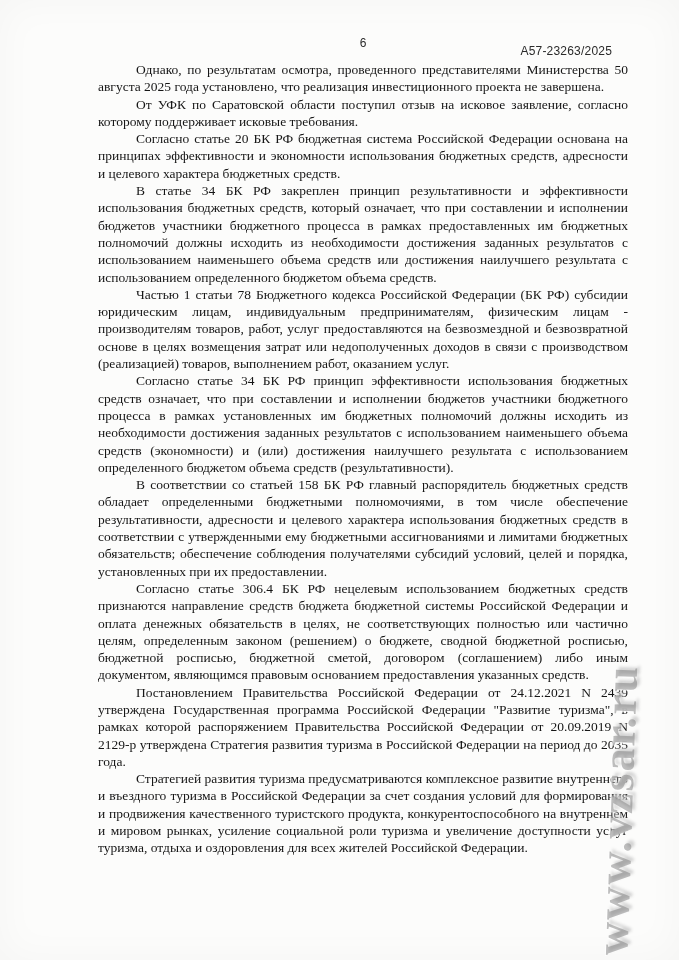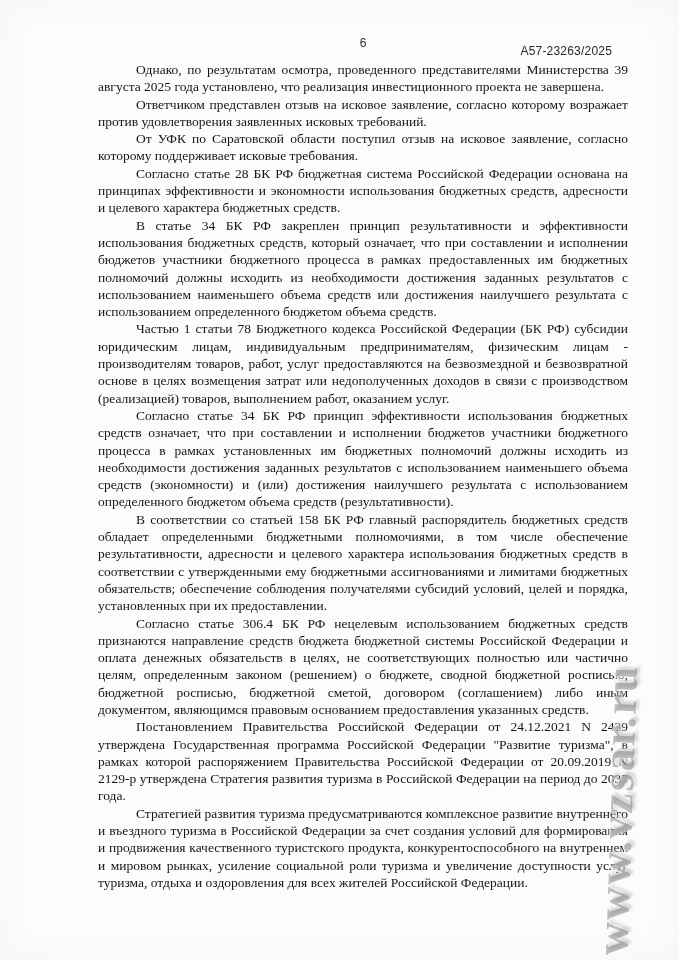--- a/index.html
+++ b/index.html
@@ -83,24 +83,23 @@
 <body>
 
 <div class="page">
 
   <div class="page-header">
     <span class="page-number">6</span>
     <span class="case-number">А57-23263/2025</span>
   </div>
 
   <div class="doc-body">
-      <p class="para">Однако, по результатам осмотра, проведенного представителями Министерства 39 августа 2025 года установлено, что реализация инвестиционного проекта не завершена.</p>
-      <p class="para">Ответчиком представлен отзыв на исковое заявление, согласно которому возражает против удовлетворения заявленных исковых требований.</p>
+      <p class="para">Однако, по результатам осмотра, проведенного представителями Министерства 50 августа 2025 года установлено, что реализация инвестиционного проекта не завершена.</p>
       <p class="para">От УФК по Саратовской области поступил отзыв на исковое заявление, согласно которому поддерживает исковые требования.</p>
-      <p class="para">Согласно статье 28 БК РФ бюджетная система Российской Федерации основана на принципах эффективности и экономности использования бюджетных средств, адресности и целевого характера бюджетных средств.</p>
+      <p class="para">Согласно статье 20 БК РФ бюджетная система Российской Федерации основана на принципах эффективности и экономности использования бюджетных средств, адресности и целевого характера бюджетных средств.</p>
       <p class="para">В статье 34 БК РФ закреплен принцип результативности и эффективности использования бюджетных средств, который означает, что при составлении и исполнении бюджетов участники бюджетного процесса в рамках предоставленных им бюджетных полномочий должны исходить из необходимости достижения заданных результатов с использованием наименьшего объема средств или достижения наилучшего результата с использованием определенного бюджетом объема средств.</p>
       <p class="para">Частью 1 статьи 78 Бюджетного кодекса Российской Федерации (БК РФ) субсидии юридическим лицам, индивидуальным предпринимателям, физическим лицам - производителям товаров, работ, услуг предоставляются на безвозмездной и безвозвратной основе в целях возмещения затрат или недополученных доходов в связи с производством (реализацией) товаров, выполнением работ, оказанием услуг.</p>
       <p class="para">Согласно статье 34 БК РФ принцип эффективности использования бюджетных средств означает, что при составлении и исполнении бюджетов участники бюджетного процесса в рамках установленных им бюджетных полномочий должны исходить из необходимости достижения заданных результатов с использованием наименьшего объема средств (экономности) и (или) достижения наилучшего результата с использованием определенного бюджетом объема средств (результативности).</p>
       <p class="para">В соответствии со статьей 158 БК РФ главный распорядитель бюджетных средств обладает определенными бюджетными полномочиями, в том числе обеспечение результативности, адресности и целевого характера использования бюджетных средств в соответствии с утвержденными ему бюджетными ассигнованиями и лимитами бюджетных обязательств; обеспечение соблюдения получателями субсидий условий, целей и порядка, установленных при их предоставлении.</p>
       <p class="para">Согласно статье 306.4 БК РФ нецелевым использованием бюджетных средств признаются направление средств бюджета бюджетной системы Российской Федерации и оплата денежных обязательств в целях, не соответствующих полностью или частично целям, определенным законом (решением) о бюджете, сводной бюджетной росписью, бюджетной росписью, бюджетной сметой, договором (соглашением) либо иным документом, являющимся правовым основанием предоставления указанных средств.</p>
       <p class="para">Постановлением Правительства Российской Федерации от 24.12.2021 N 2439 утверждена Государственная программа Российской Федерации "Развитие туризма", в рамках которой распоряжением Правительства Российской Федерации от 20.09.2019 N 2129-р утверждена Стратегия развития туризма в Российской Федерации на период до 2035 года.</p>
       <p class="para">Стратегией развития туризма предусматриваются комплексное развитие внутреннего и въездного туризма в Российской Федерации за счет создания условий для формирования и продвижения качественного туристского продукта, конкурентоспособного на внутреннем и мировом рынках, усиление социальной роли туризма и увеличение доступности услуг туризма, отдыха и оздоровления для всех жителей Российской Федерации.</p>
     </div>
 
   <div class="watermark">www.vzsar.ru</div>

